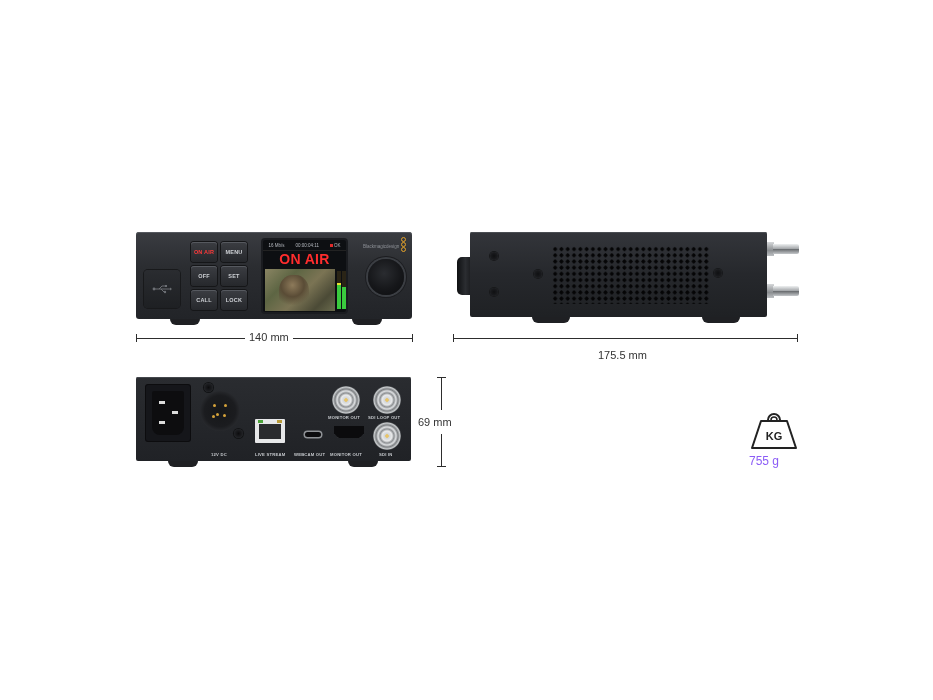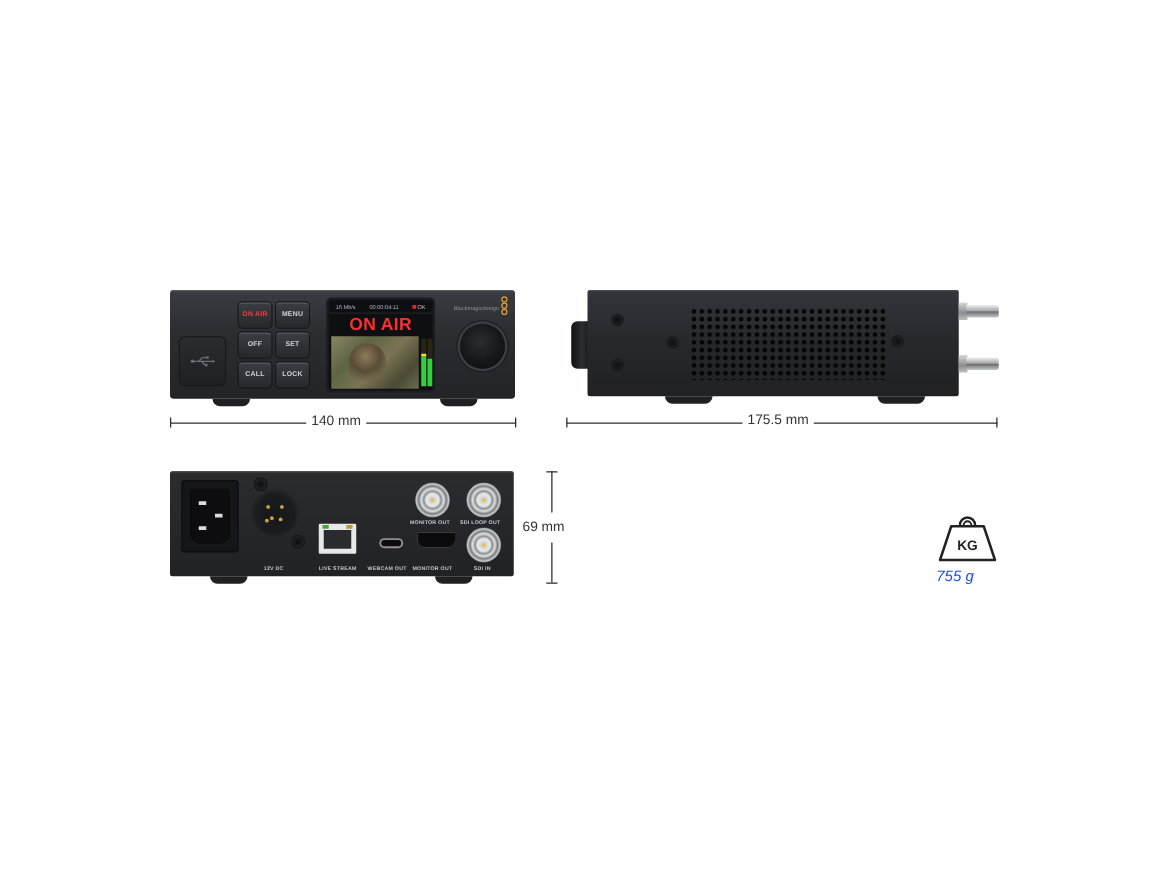--- a/index.html
+++ b/index.html
@@ -51,21 +51,21 @@
   .rj45 { left:119px; top:42px; width:30px; height:24px; background:#e7e8e9; border-radius:1px; }
   .rj45-hole { position:absolute; left:4px; top:5px; width:22px; height:15px; background:#2a2b2e; }
   .rj45-led { position:absolute; top:1px; width:5px; height:3px; }
   .usbc { left:169px; top:55px; width:16px; height:5px; border-radius:3px; background:#0c0c0e; box-shadow:0 0 0 1.5px #8f9296; }
   .hdmi { left:198px; top:49px; width:30px; height:12px; background:#0b0b0d; box-shadow:0 0 0 2px #9a9da1; clip-path:polygon(0 0,100% 0,100% 60%,85% 100%,15% 100%,0 60%); }
   .bnc { position:absolute; width:28px; height:28px; border-radius:50%; background:radial-gradient(circle,#e7c46a 0 1.5px,#d0d3d5 2px,#e9eaeb 5px,#8d9093 7px,#dfe1e3 9px,#7c7f82 11px,#c9ccce 13px,#5d6063 14px); }
   .rear-label { position:absolute; font-size:4.2px; font-weight:bold; color:#c5c8cc; letter-spacing:0.2px; white-space:nowrap; }
 
   
   .kg-icon { left:750px; top:409px; }
-  .weight-label { left:749px; top:454px; font-size:12px; color:#1d4ed8;font-style:italic; }
+  .weight-label { left:749px; top:454px; font-size:12px; color:#8b5cf6; }
 </style>
 </head>
 <body>
 
 <div class="abs front">
   <div class="foot" style="left:34px; bottom:-6px; width:30px;"></div>
   <div class="foot" style="left:216px; bottom:-6px; width:30px;"></div>
 
   <div class="abs usb-cover">
     <svg width="20" height="10" viewBox="0 0 20 10">
@@ -133,21 +133,21 @@
     <div class="body"></div>
   </div>
 <div class="abs bnc-side" style="left:767px; top:283px;">
     <div class="base"></div>
     <div class="body"></div>
   </div>
 
 <div class="abs tick-v" style="left:453px; top:334px;"></div>
 <div class="abs dim-h" style="left:453px; top:338px; width:345px;"></div>
 <div class="abs tick-v" style="left:797px; top:334px;"></div>
-<div class="abs dim-label" style="left:594px; top:330px;">175.5 mm</div>
+<div class="abs dim-label" style="left:594px; top:349px;">175.5 mm</div>
 
 <div class="abs rear">
   <div class="foot" style="left:32px; bottom:-6px; width:30px;"></div>
   <div class="foot" style="left:212px; bottom:-6px; width:30px;"></div>
 
   <div class="abs iec">
     <div class="iec-inner">
       <div class="pin" style="left:7px; top:10px;"></div>
       <div class="pin" style="left:20px; top:20px;"></div>
       <div class="pin" style="left:7px; top:30px;"></div>

